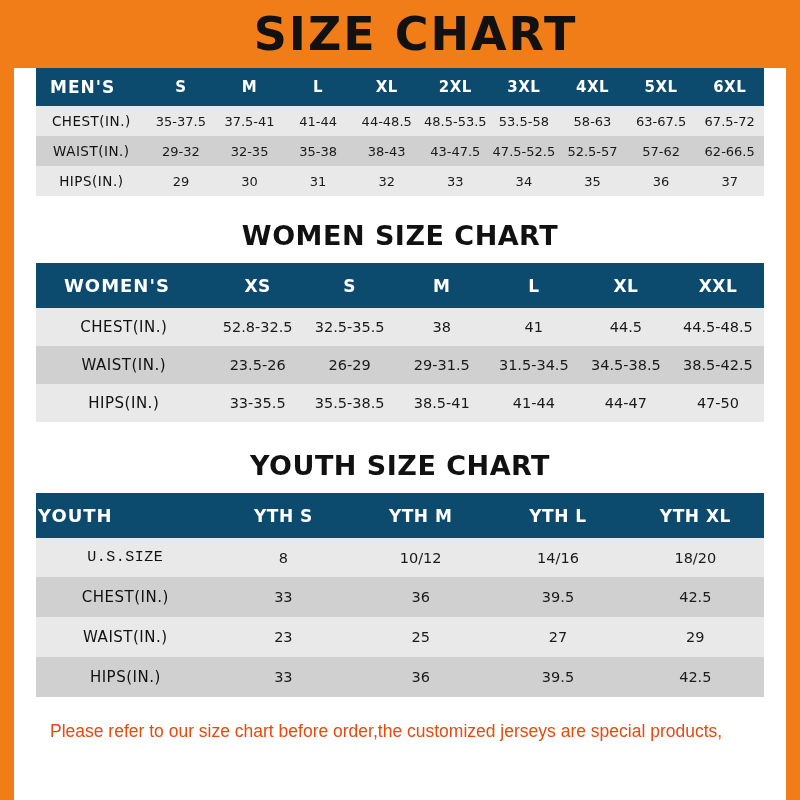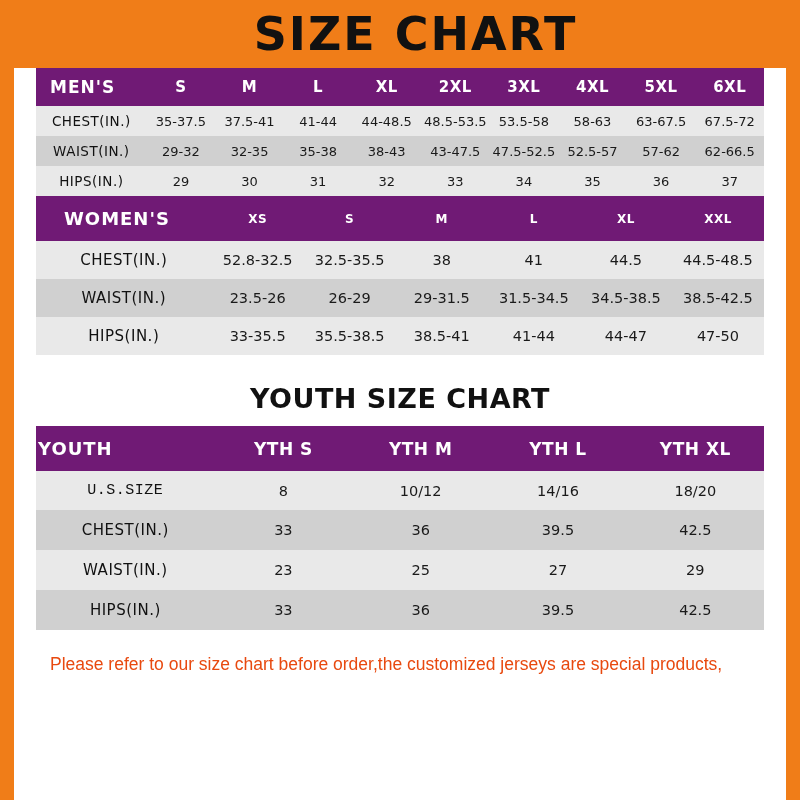--- a/index.html
+++ b/index.html
@@ -59,21 +59,21 @@
     border-collapse: collapse;
     table-layout: fixed;
   }
   table.sizetable th,
   table.sizetable td {
     text-align: center;
     font-family: "DejaVu Sans", sans-serif;
   }
   
   table.sizetable thead tr {
-    background: #701a75;
+    background: #0c4a6e;
   }
   table.sizetable thead th {
     color: #ffffff;
     font-weight: bold;
     padding: 9px 2px;
     font-size: 15px;
     letter-spacing: 0.5px;
   }
   table.sizetable thead th.rowlabel {
     text-align: left;
@@ -90,21 +90,21 @@
   table.sizetable tbody td.rowlabel {
     text-align: center;
     font-size: 13.5px;
     letter-spacing: 0.5px;
     color: #111111;
   }
   table.sizetable tbody tr.odd { background: #e9e9e9; }
   table.sizetable tbody tr.even { background: #d0d0d0; }
 
   
-  #women-table thead th { font-size: 12px; padding: 12px 2px; }
+  #women-table thead th { font-size: 17px; padding: 12px 2px; }
   #women-table thead th.rowlabel { font-size: 18px; padding-left: 28px; }
   #women-table tbody td { font-size: 14.5px; padding: 10px 2px; }
   #women-table tbody td.rowlabel { font-size: 15px; }
 
   #youth-table thead th { font-size: 17px; padding: 12px 2px; }
   #youth-table thead th.rowlabel { font-size: 18px; }
   #youth-table tbody td { font-size: 14.5px; padding: 11px 2px; }
   #youth-table tbody td.rowlabel { font-size: 15px; }
 
   .notice {
@@ -176,20 +176,21 @@
             <td>32</td>
             <td>33</td>
             <td>34</td>
             <td>35</td>
             <td>36</td>
             <td>37</td>
           </tr>
         </tbody>
     </table>
 
+    <div class="section-title t-women">WOMEN SIZE CHART</div>
     <table class="sizetable" id="women-table">
       <thead>
           <tr>
             <th class="rowlabel" style="width: 20%;">WOMEN'S</th>
             <th>XS</th>
             <th>S</th>
             <th>M</th>
             <th>L</th>
             <th>XL</th>
             <th>XXL</th>

